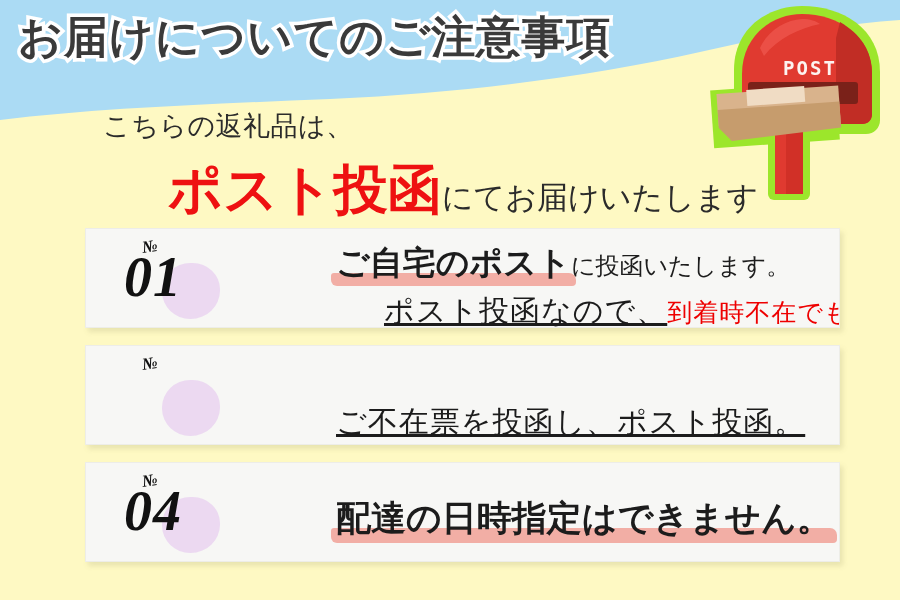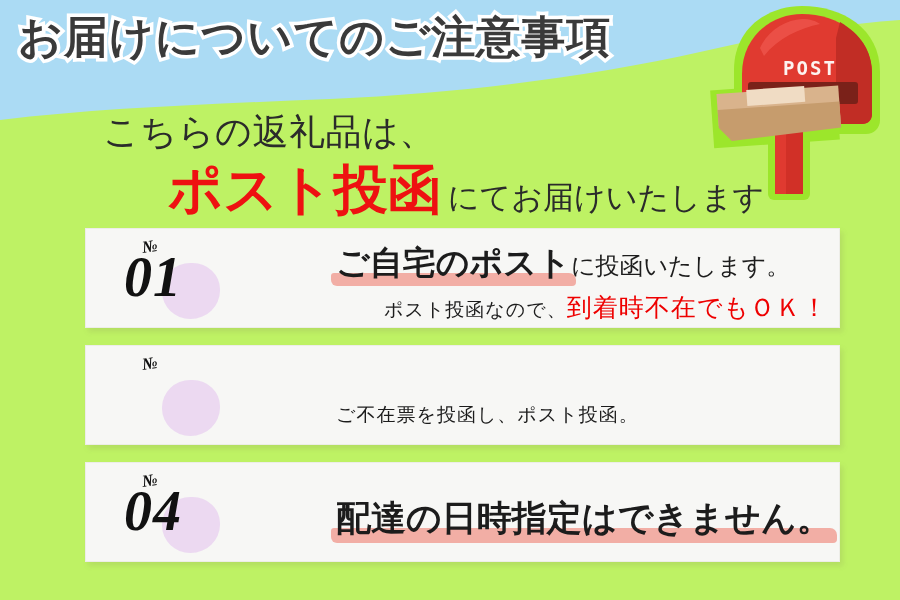--- a/index.html
+++ b/index.html
@@ -10,21 +10,21 @@
     width: 900px;
     height: 600px;
     overflow: hidden;
     font-family: "Liberation Sans", "DejaVu Sans", sans-serif;
   }
 
   #banner {
     position: relative;
     width: 900px;
     height: 600px;
-    background: #bef264;
+    background: #fef9c3;
     overflow: hidden;
   }
 
   
   #sky {
     position: absolute;
     left: 0;
     top: 0;
     width: 900px;
     height: 140px;
@@ -56,21 +56,21 @@
     height: 200px;
     z-index: 6;
   }
   #mailbox svg { display: block; }
 
   
   #intro-line1 {
     position: absolute;
     left: 103px;
     top: 108px;
-    font-size: 36px;
+    font-size: 27px;
     color: #2b2b2b;
     letter-spacing: 0.5px;
     white-space: nowrap;
     z-index: 4;
   }
   #intro-line2 {
     position: absolute;
     left: 168px;
     top: 154px;
     white-space: nowrap;
@@ -81,21 +81,20 @@
   .intro-red {
     font-size: 54px;
     font-weight: bold;
     color: #EE1111;
     letter-spacing: 0px;
   }
   .intro-tail {
     font-size: 31px;
     color: #2b2b2b;
     letter-spacing: 0px;
-    margin-left: 6px;
   }
 
   
   .card {
     position: absolute;
     left: 85px;
     width: 755px;
     background: #F7F7F5;
     border: 1px solid #EDEDE8;
     box-shadow: 3px 4px 5px rgba(140,140,90,0.18);
@@ -198,23 +197,24 @@
     border-radius: 3px 7px 4px 6px;
     z-index: -1;
   }
   .plain-big {
     font-size: 24px;
     font-weight: normal;
     color: #1c1c1c;
     letter-spacing: 0px;
   }
   .sub-plain {
-    font-size: 19px;
+    font-size: 30px;
     color: #1c1c1c;
     letter-spacing: 1px;
+    text-decoration: underline;
   }
   .sub-red {
     font-size: 25px;
     color: #EE0000;
     letter-spacing: 1px;
   }
   #c3-main .hl {
     font-size: 35px;
   }
   #c3-main .hl::before {

